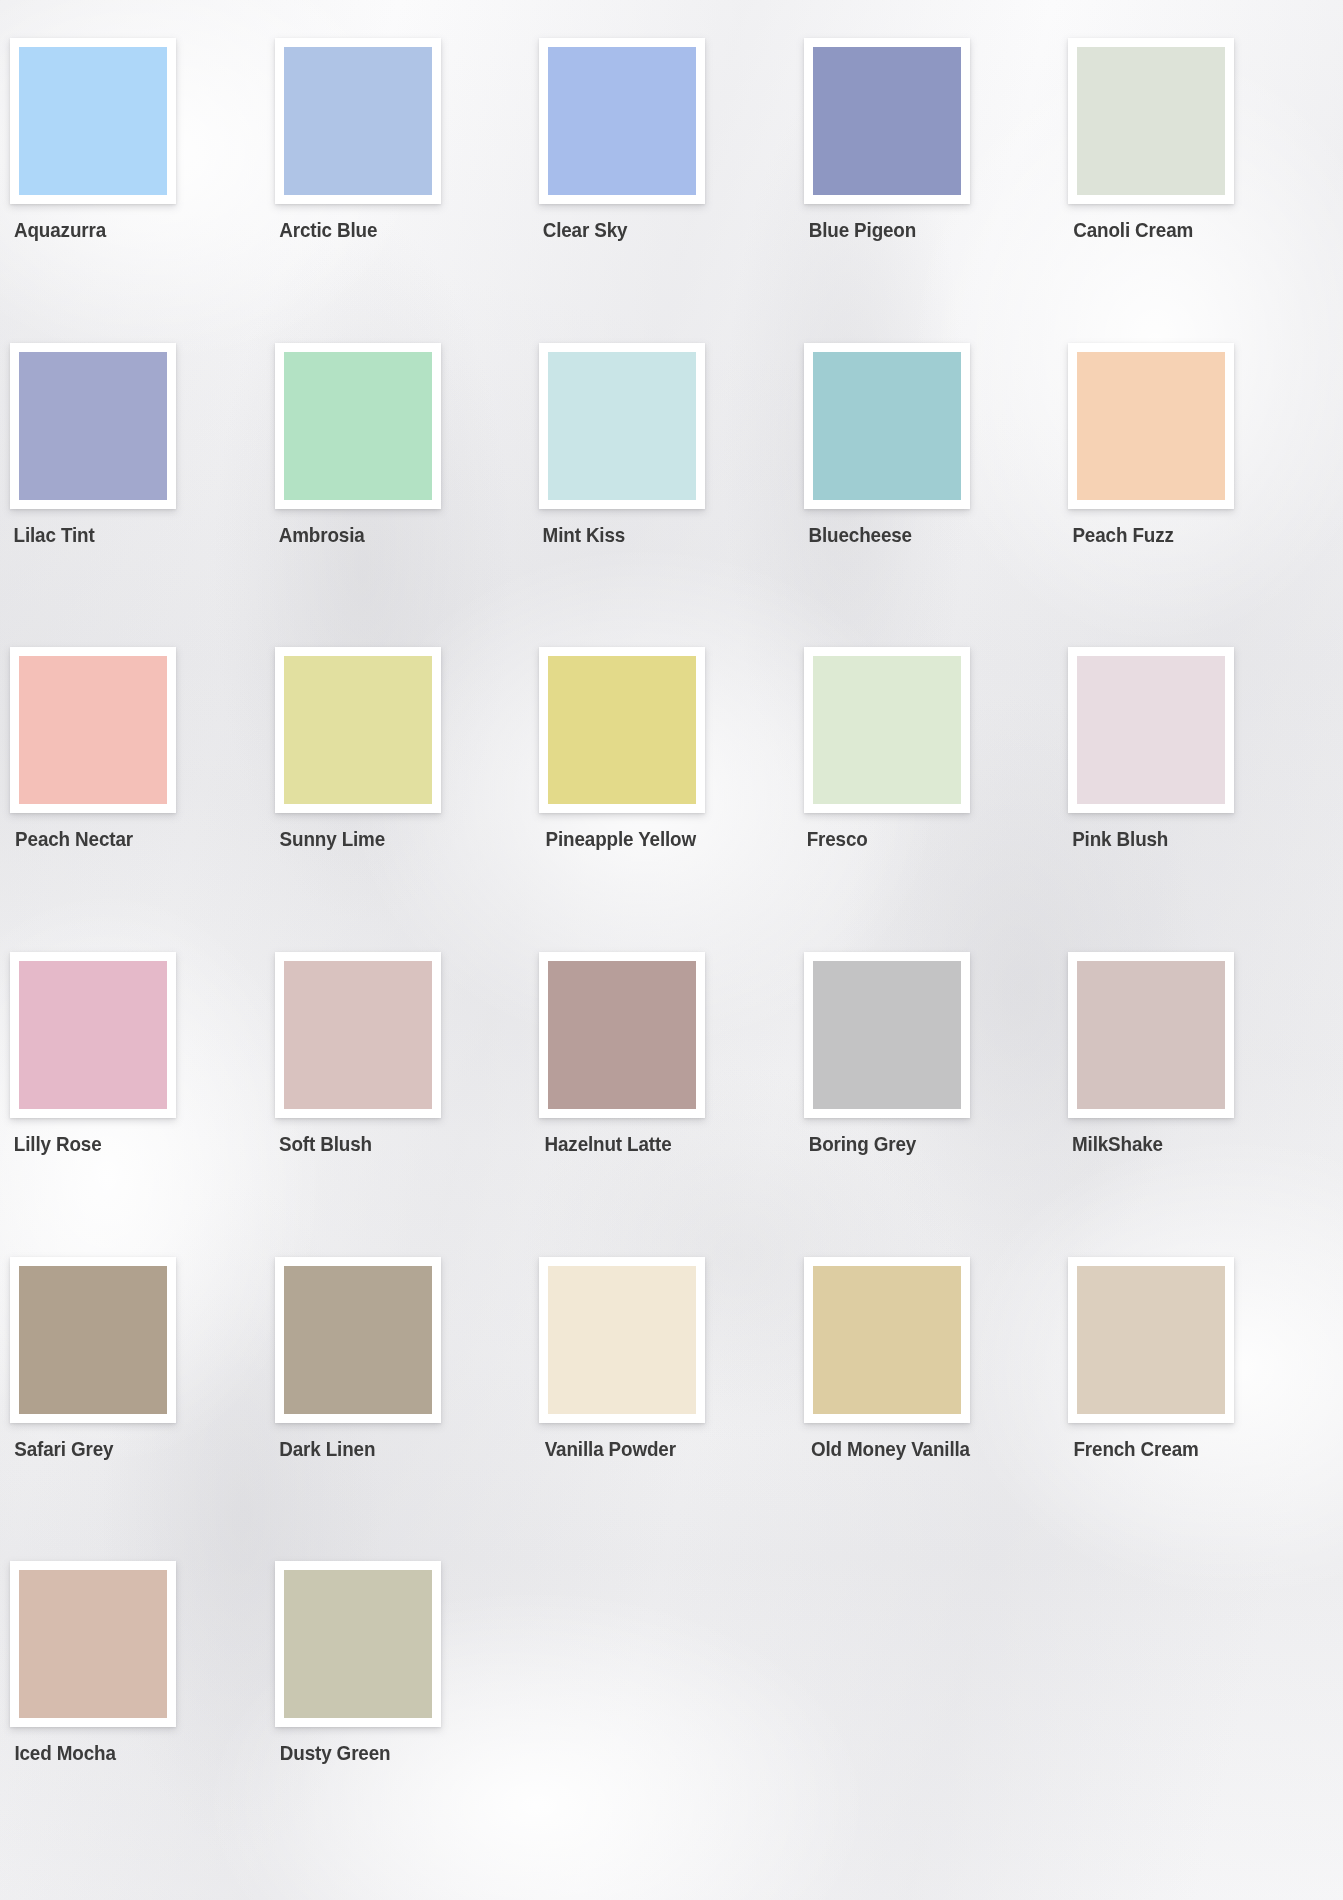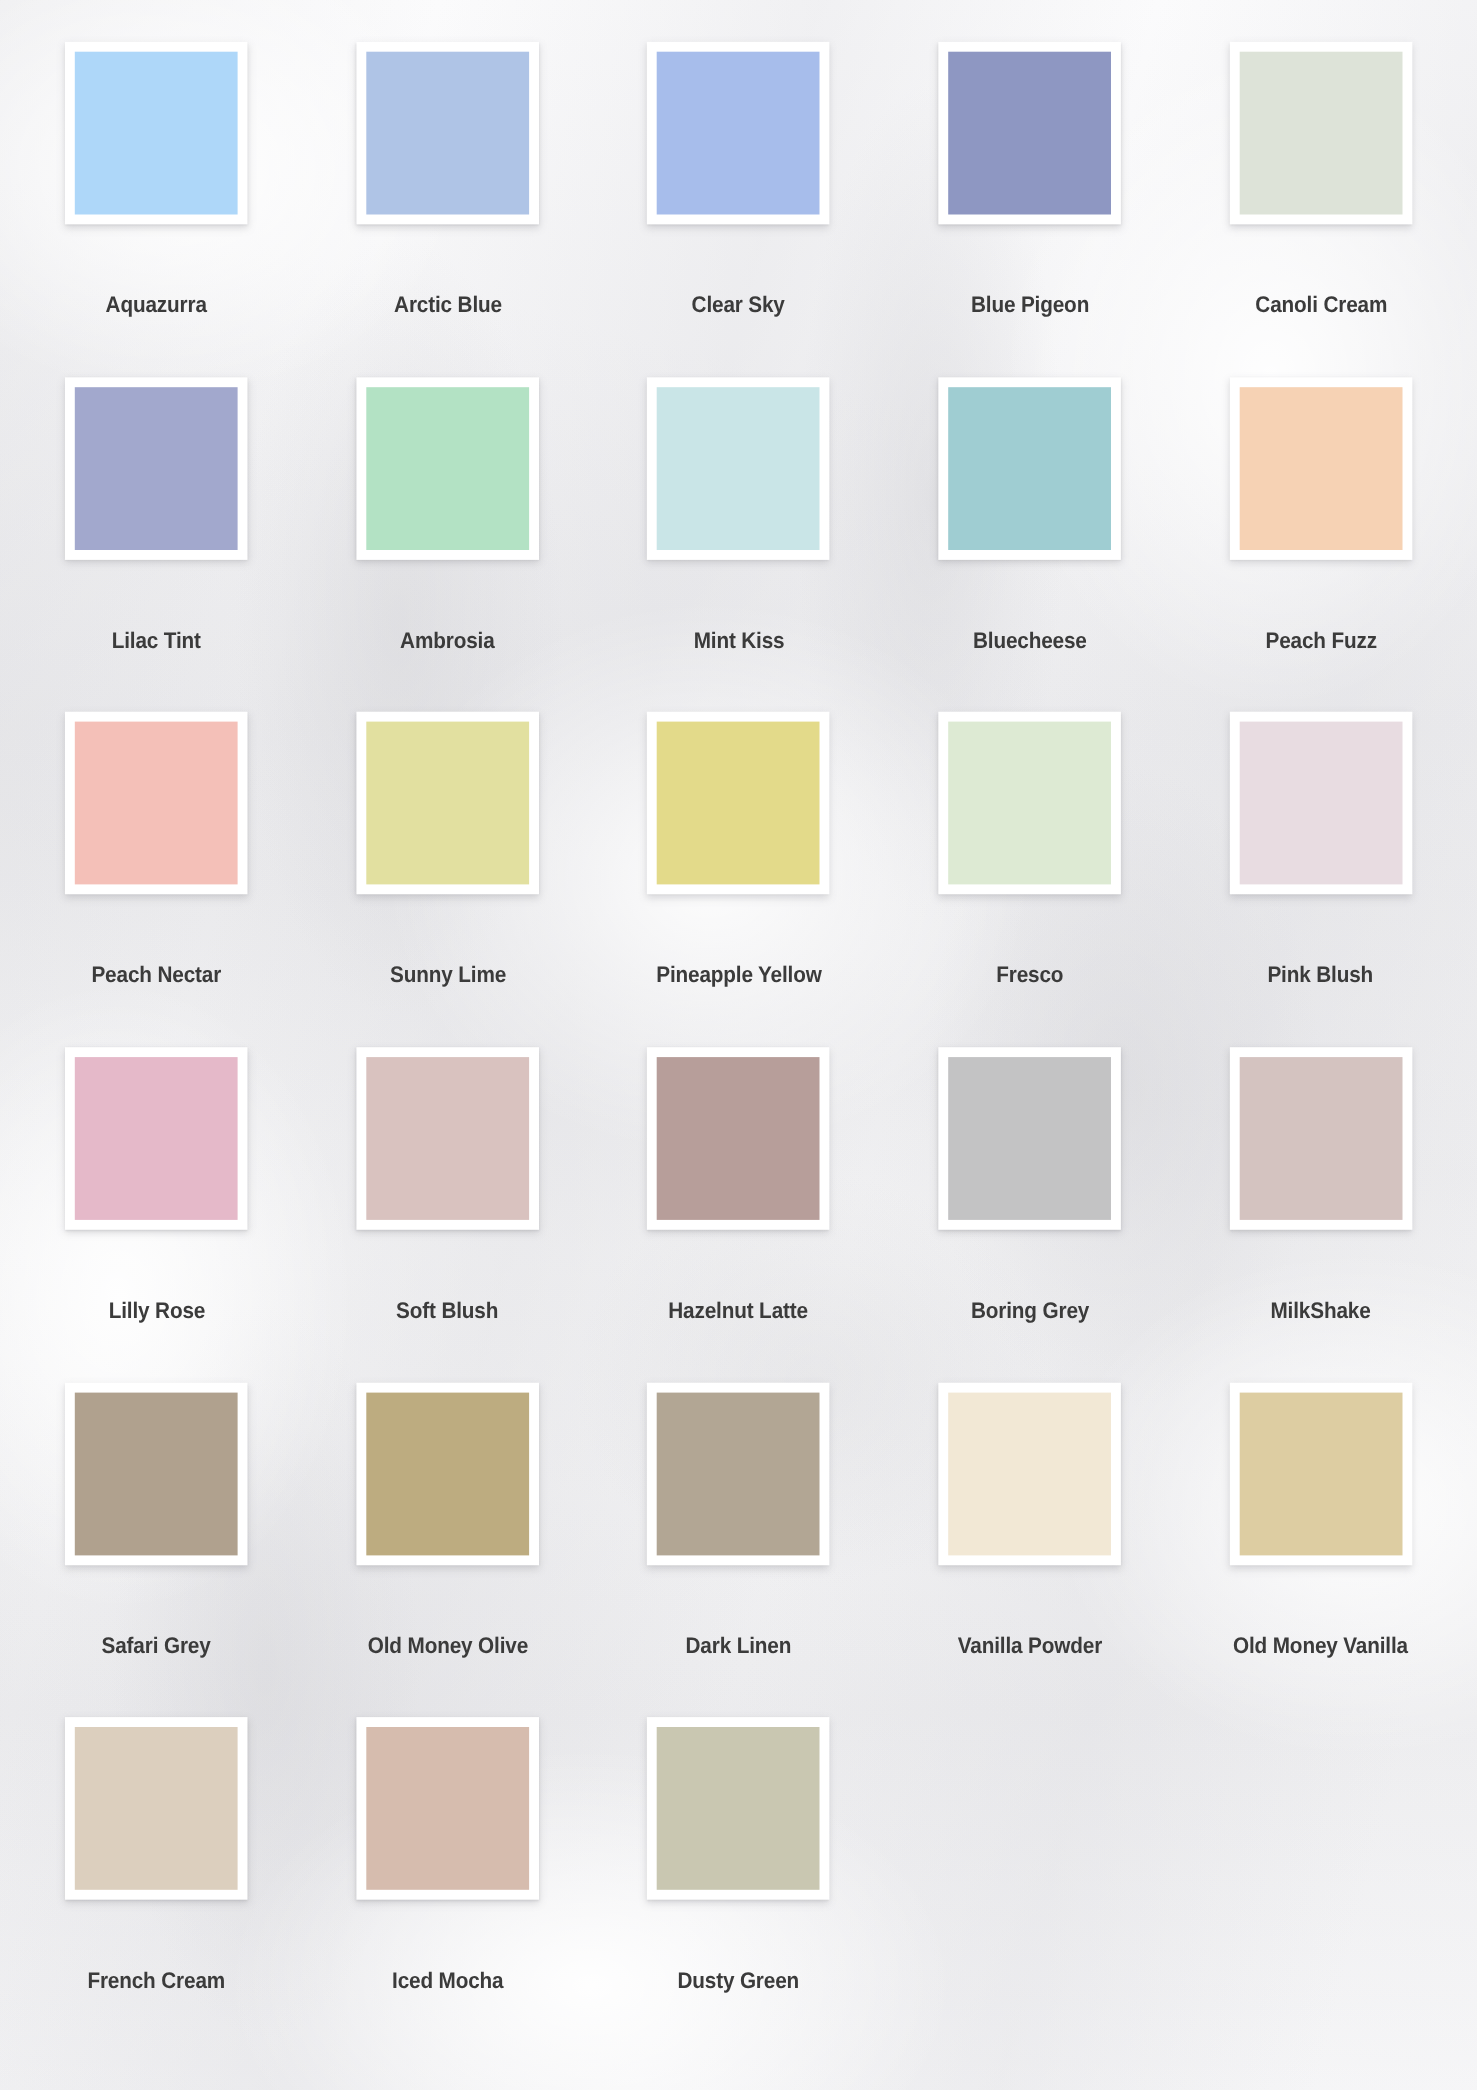--- a/index.html
+++ b/index.html
@@ -44,23 +44,22 @@
     display: grid;
     grid-template-columns: repeat(5, 1fr);
     grid-template-rows: repeat(6, 1fr);
     padding: 38px 10px 34px 10px;
     box-sizing: border-box;
   }
 
   .swatch-card {
     display: flex;
     flex-direction: column;
-    align-items: center;
+    align-items: flex-start;
     justify-content: flex-start;
-    gap: 48px;
   }
 
   .swatch-frame {
     width: 166px;
     height: 166px;
     background: #ffffff;
     padding: 9px;
     box-sizing: border-box;
     box-shadow: 0 3px 7px rgba(120,120,128,0.26),
                 0 1px 2px rgba(120,120,128,0.18);
@@ -209,26 +208,20 @@
       <div class="swatch-label">MilkShake</div>
     </div>
     <div class="swatch-card">
       <div class="swatch-frame">
         <div class="swatch-color" style="background-color: rgb(176, 161, 142);"></div>
       </div>
       <div class="swatch-label">Safari Grey</div>
     </div>
     <div class="swatch-card">
       <div class="swatch-frame">
-        <div class="swatch-color" style="background-color: rgb(189, 172, 128);"></div>
-      </div>
-      <div class="swatch-label">Old Money Olive</div>
-    </div>
-    <div class="swatch-card">
-      <div class="swatch-frame">
         <div class="swatch-color" style="background-color: rgb(178, 166, 148);"></div>
       </div>
       <div class="swatch-label">Dark Linen</div>
     </div>
     <div class="swatch-card">
       <div class="swatch-frame">
         <div class="swatch-color" style="background-color: rgb(242, 232, 213);"></div>
       </div>
       <div class="swatch-label">Vanilla Powder</div>
     </div>

